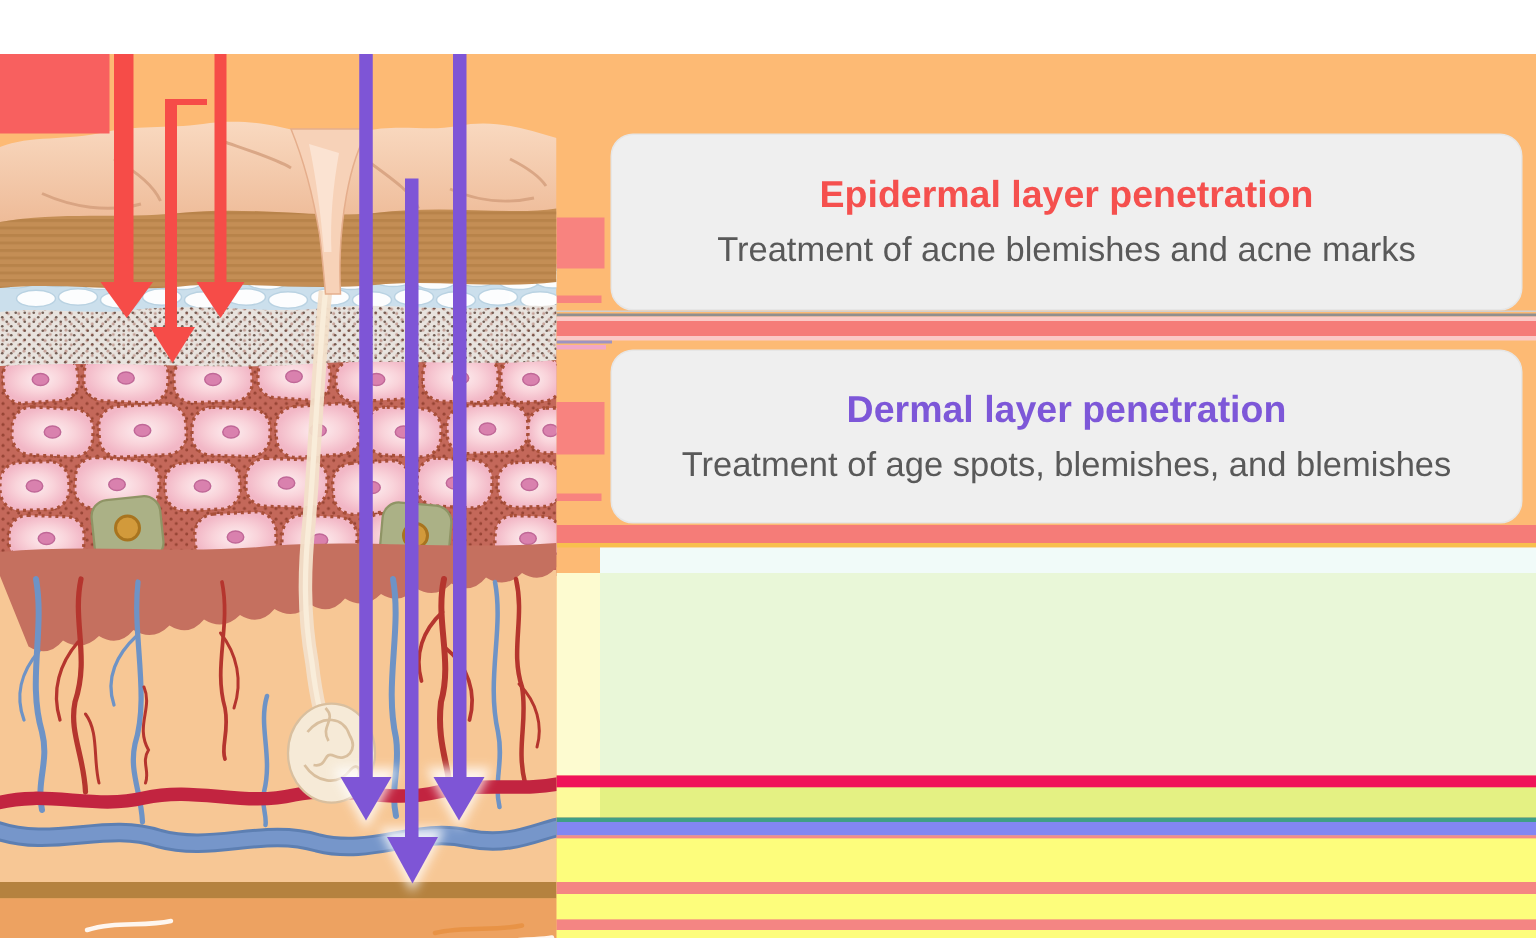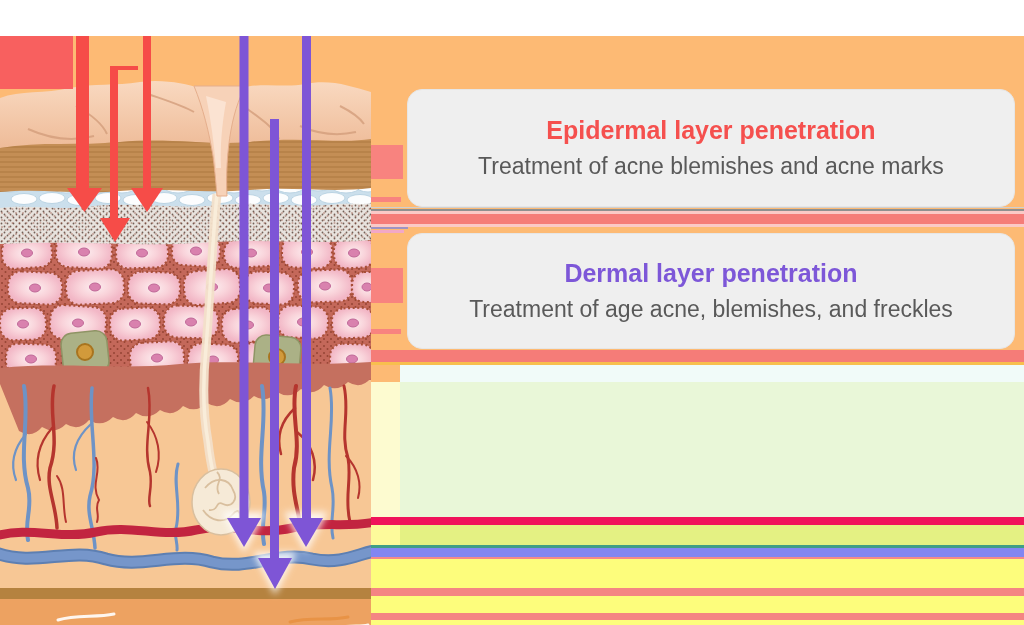--- a/index.html
+++ b/index.html
@@ -91,21 +91,21 @@
     <div class="stripe st-yellow3"></div>
     <div class="stripe st-orange-bot"></div>
   </div>
 
   <div class="card" id="card-epidermal">
     <div class="card-title">Epidermal layer penetration</div>
     <div class="card-desc">Treatment of acne blemishes and acne marks</div>
   </div>
   <div class="card" id="card-dermal">
     <div class="card-title">Dermal layer penetration</div>
-    <div class="card-desc">Treatment of age acne, blemishes, and freckles</div>
+    <div class="card-desc">Treatment of age spots, blemishes, and blemishes</div>
   </div>
 
   <svg id="skin-svg" width="371" height="625" viewBox="0 0 371 625">
     <defs>
       <linearGradient id="gSkin" x1="0" y1="0" x2="0" y2="1">
         <stop offset="0" stop-color="#f9d9c0"></stop>
           <stop offset="1" stop-color="#ecb590"></stop>
       </linearGradient>
       <radialGradient id="gCell">
         <stop offset="0" stop-color="#fdeef0"></stop>

